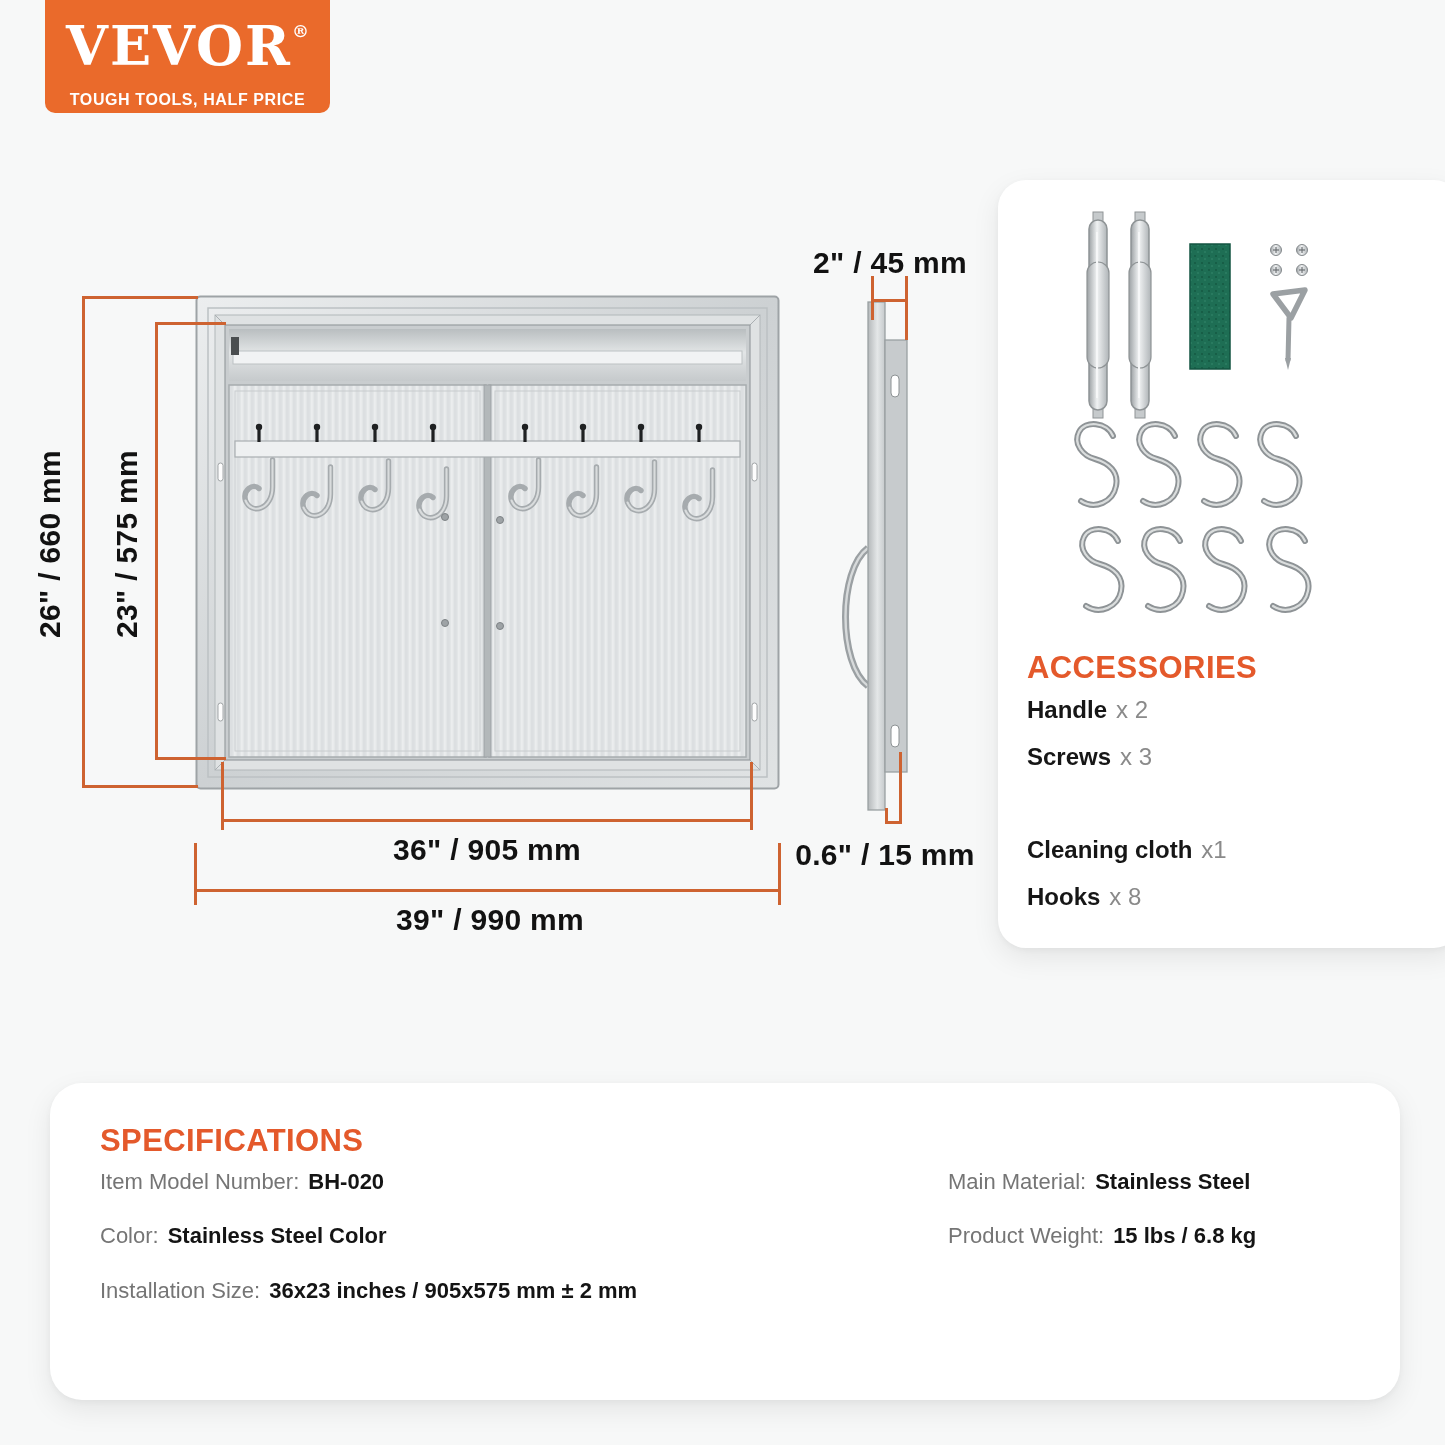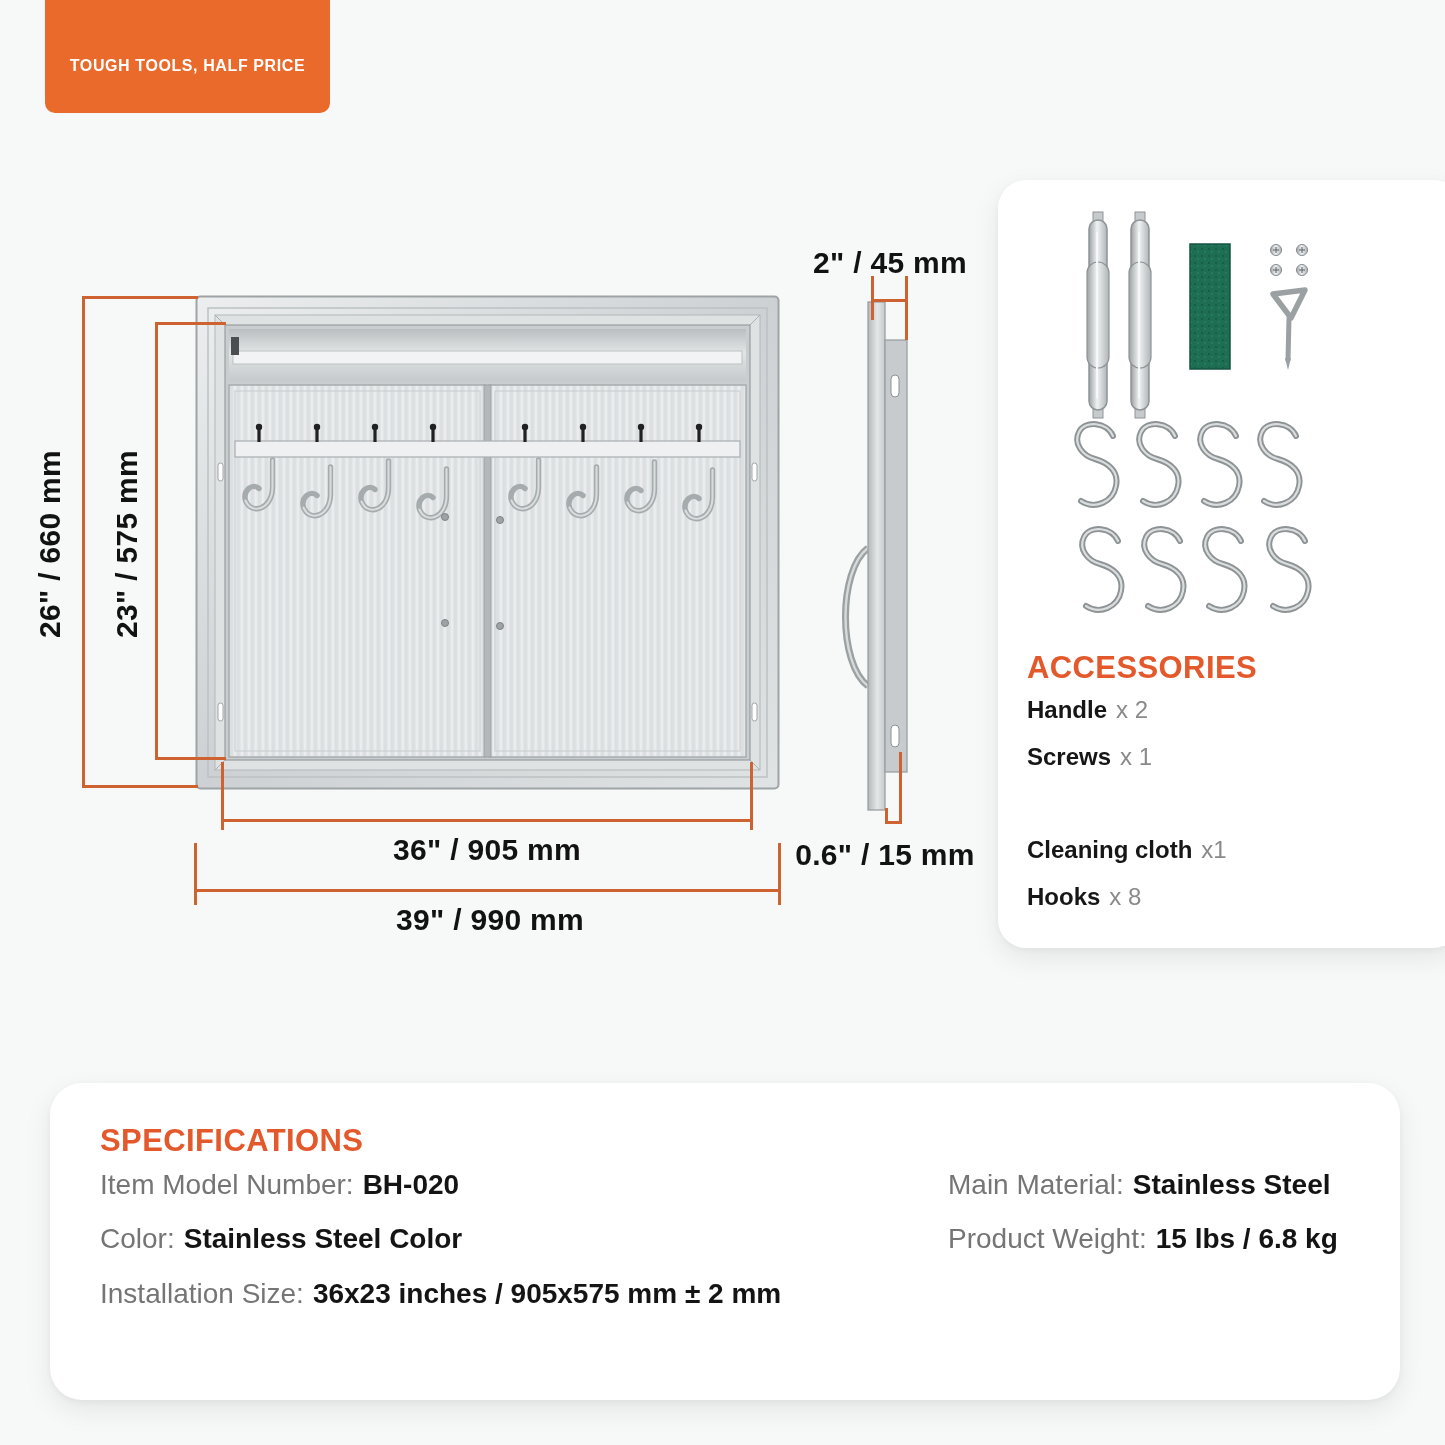--- a/index.html
+++ b/index.html
@@ -20,38 +20,39 @@
         box-shadow:0 10px 28px rgba(0,0,0,0.08),0 2px 6px rgba(0,0,0,0.04);}
   .card.accessories{left:998px;top:180px;width:464px;height:768px;text-decoration:underline;}
   .card.specs{left:50px;top:1083px;width:1350px;height:317px;border-radius:32px;}
 
   .card-heading{position:absolute;color:#E4592B;font-weight:bold;font-size:31px;letter-spacing:0.4px;white-space:nowrap;}
 
   .acc-row{position:absolute;font-size:24px;white-space:nowrap;}
   .acc-name{font-weight:bold;color:#161616;}
   .acc-qty{color:#8a8a8a;margin-left:9px;}
 
-  .spec-row{position:absolute;font-size:28px;white-space:nowrap;}
+  .spec-row{position:absolute;font-size:22px;white-space:nowrap;}
   .spec-label{color:#757575;}
   .spec-value{color:#141414;font-weight:bold;margin-left:9px;}
 
   
   .dl{position:absolute;background:#CE6331;}
   .dim-label{position:absolute;font-weight:bold;font-size:30px;color:#121212;text-align:center;
              white-space:nowrap;letter-spacing:0.3px;}
   .rot{transform:rotate(-90deg);}
 
   svg{position:absolute;display:block;}
 </style>
 </head>
 <body>
 
 <div class="page">
 
   <div class="logo">
+    <div class="logo-text"><span>VEVOR</span><sup>®</sup></div>
     <div class="logo-tagline">TOUGH TOOLS, HALF PRICE</div>
   </div>
 
   <svg class="door-front" style="left:195px;top:295px;" width="585" height="500" viewBox="0 0 585 500">
     <defs>
       <linearGradient id="gFrame" x1="0" y1="0" x2="1" y2="1">
         <stop offset="0" stop-color="#eceeef"></stop>
           <stop offset="0.5" stop-color="#cdd1d3"></stop>
           <stop offset="1" stop-color="#e0e3e4"></stop>
       </linearGradient>
@@ -245,21 +246,21 @@
           <use href="#shook" transform="translate(269,333)"></use>
       </g>
     </svg>
 
     <div class="card-heading" style="left:29px;top:470px;">ACCESSORIES</div>
 
     <div class="acc-row" style="left:29px;top:516px;">
       <span class="acc-name">Handle</span><span class="acc-qty">x 2</span>
     </div>
     <div class="acc-row" style="left:29px;top:563px;">
-      <span class="acc-name">Screws</span><span class="acc-qty">x 1</span>
+      <span class="acc-name">Screws</span><span class="acc-qty">x 3</span>
     </div>
     <div class="acc-row" style="left:29px;top:656px;">
       <span class="acc-name">Cleaning cloth</span><span class="acc-qty">x1</span>
     </div>
     <div class="acc-row" style="left:29px;top:703px;">
       <span class="acc-name">Hooks</span><span class="acc-qty">x 8</span>
     </div>
   </div>
 
   <div class="card specs">

